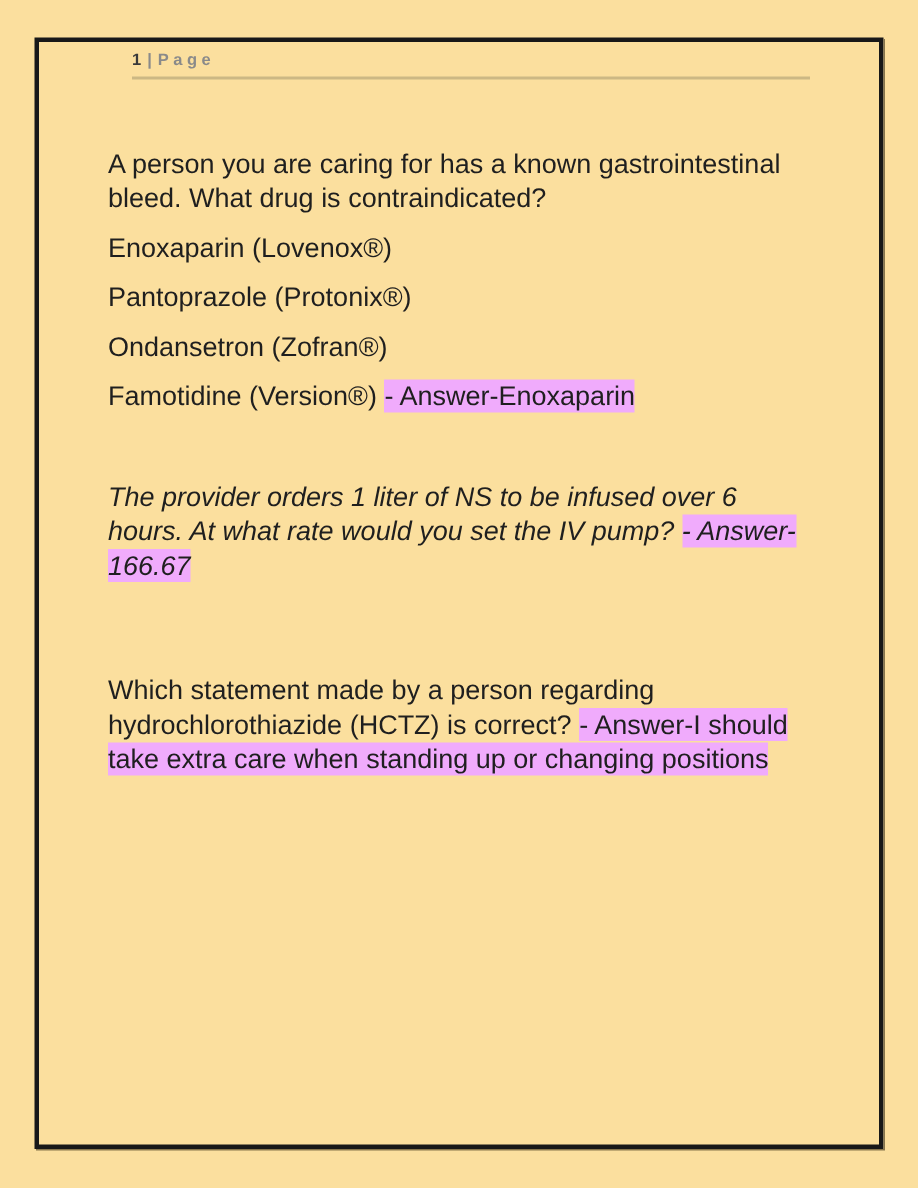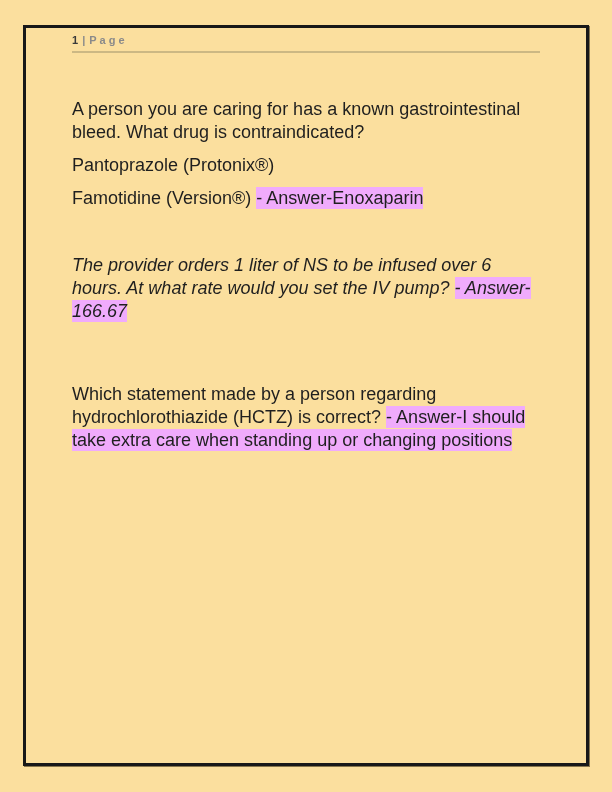--- a/index.html
+++ b/index.html
@@ -31,20 +31,21 @@
     right: 72px;
     top: 0;
   }
   .header {
     margin-top: 34px;
     padding-bottom: 4px;
     border-bottom: 2px solid rgba(130, 120, 90, 0.38);
     font-size: 11px;
     font-weight: bold;
     line-height: 13px;
+    margin-left: 16px;
   }
   .pnum {
     color: #3a3a3a;
     margin-right: 4px;
   }
   .psep {
     color: #8a8a8a;
     margin-right: 4px;
   }
   .plabel {
@@ -84,20 +85,22 @@
 
 <div class="content">
 
   <div class="header">
     <span class="pnum">1</span><span class="psep">|</span><span class="plabel">Page</span>
   </div>
 
 
   <p class="q1-text">A person you are caring for has a known gastrointestinal bleed. What drug is contraindicated?</p>
 
+  <p class="opt opt-first">Enoxaparin (Lovenox®)</p>
   <p class="opt">Pantoprazole (Protonix®)</p>
+  <p class="opt">Ondansetron (Zofran®)</p>
   <p class="opt"><span>Famotidine (Version®) </span><span class="hl">- Answer-Enoxaparin</span></p>
 
   <p class="q2-text"><span>The provider orders 1 liter of NS to be infused over 6 hours. At what rate would you set the IV pump? </span><span class="hl">- Answer-166.67</span></p>
 
   <p class="q3-text"><span>Which statement made by a person regarding hydrochlorothiazide (HCTZ) is correct? </span><span class="hl">- Answer-I should take extra care when standing up or changing positions</span></p>
 
 </div>
 
 </body></html>

